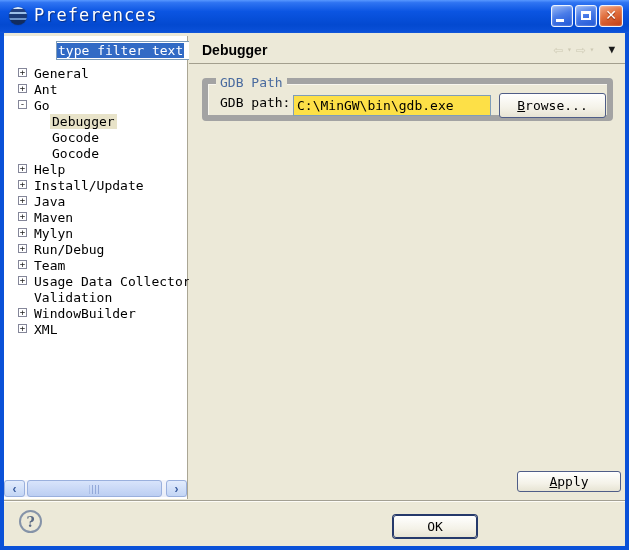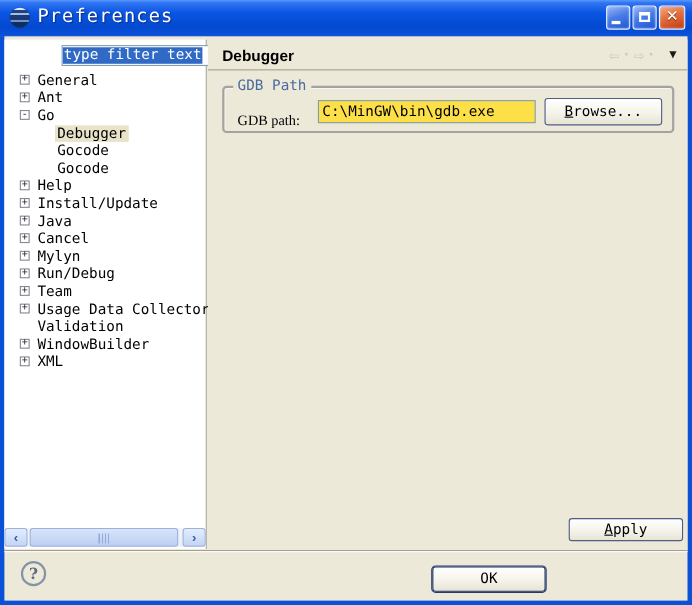--- a/index.html
+++ b/index.html
@@ -101,28 +101,28 @@
   .content-title{
     margin-left:13px;font-family:"Liberation Sans","DejaVu Sans",sans-serif;
     font-weight:bold;font-size:14px;
   }
   .nav{margin-left:auto;display:flex;align-items:center;gap:4px;margin-right:10px;}
   .nav .arrow{color:#cdc9b4;font-size:16px;line-height:16px;cursor:default;}
   .nav .mini-drop{color:#cdc9b4;font-size:8px;line-height:8px;cursor:default;}
   .nav .menu-drop{color:#1a1a1a;font-size:11px;line-height:11px;margin-left:10px;cursor:default;}
   .group-box{
     position:absolute;left:13px;top:42px;width:411px;height:43px;
-    border:2px solid #a3a3a3;border-radius:4px;
+    border:6px solid #a3a3a3;border-radius:4px;
     box-shadow:inset 1px 1px 0 #f8f6ee;
   }
   .group-title{
     position:absolute;left:8px;top:-9px;background:#ece9d8;padding:0 4px;
     color:#4a6b9f;font-size:13px;line-height:16px;
   }
-  .gdb-label{position:absolute;left:12px;top:22px;font-family:Liberation Serif, serif;}
+  .gdb-label{position:absolute;left:12px;top:11px;}
   .gdb-input{
     position:absolute;left:85px;top:11px;width:198px;height:21px;
     border:1px solid #7f9db9;background:#fde047;padding:0 3px;
     font-family:"DejaVu Sans Mono",monospace;font-size:13px;color:#000;
   }
   .btn{
     border:1px solid #4f5d87;border-radius:3px;
     background:linear-gradient(180deg,#ffffff,#f4f2e8 60%,#e7e4d4);
     font-family:"DejaVu Sans Mono",monospace;font-size:13px;color:#000;
     cursor:default;padding:0;
@@ -135,21 +135,21 @@
     position:absolute;left:0;top:467px;width:621px;height:2px;
     border-top:1px solid #a3a093;border-bottom:1px solid #fdfcf7;
   }
   .footer{position:absolute;left:0;top:469px;width:621px;height:44px;}
   .help-btn{
     position:absolute;left:15px;top:8px;width:23px;height:23px;border-radius:50%;
     border:2px solid #8593a8;background:transparent;color:#5c6b84;
     font-family:"DejaVu Serif",serif;font-weight:bold;font-size:14px;line-height:18px;
     text-align:center;padding:0;cursor:default;
   }
-  .ok-btn{position:absolute;left:389px;top:13px;width:103px;height:23px;
+  .ok-btn{position:absolute;left:389px;top:13px;width:84px;height:23px;
     box-shadow:0 0 0 1px #25396b;border-color:#25396b;}
   .cancel-btn{position:absolute;left:506px;top:13px;width:104px;height:23px;}
 </style>
 </head>
 <body>
 
 <div class="window">
 
   <div class="titlebar">
     <span class="app-icon"></span>
@@ -202,21 +202,21 @@
           <div class="tree-row lvl0">
             <span class="expander">+</span>
             <span class="tree-label">Install/Update</span>
           </div>
           <div class="tree-row lvl0">
             <span class="expander">+</span>
             <span class="tree-label">Java</span>
           </div>
           <div class="tree-row lvl0">
             <span class="expander">+</span>
-            <span class="tree-label">Cancel</span>
+            <span class="tree-label">Maven</span>
           </div>
           <div class="tree-row lvl0">
             <span class="expander">+</span>
             <span class="tree-label">Mylyn</span>
           </div>
           <div class="tree-row lvl0">
             <span class="expander">+</span>
             <span class="tree-label">Run/Debug</span>
           </div>
           <div class="tree-row lvl0">

